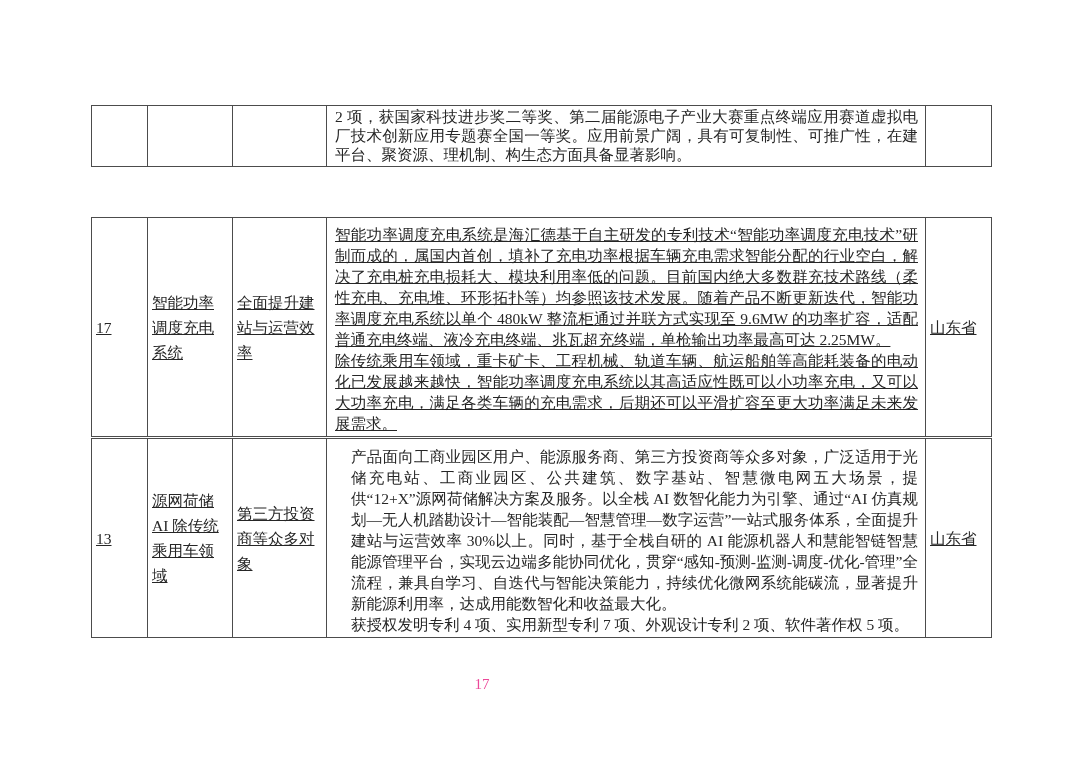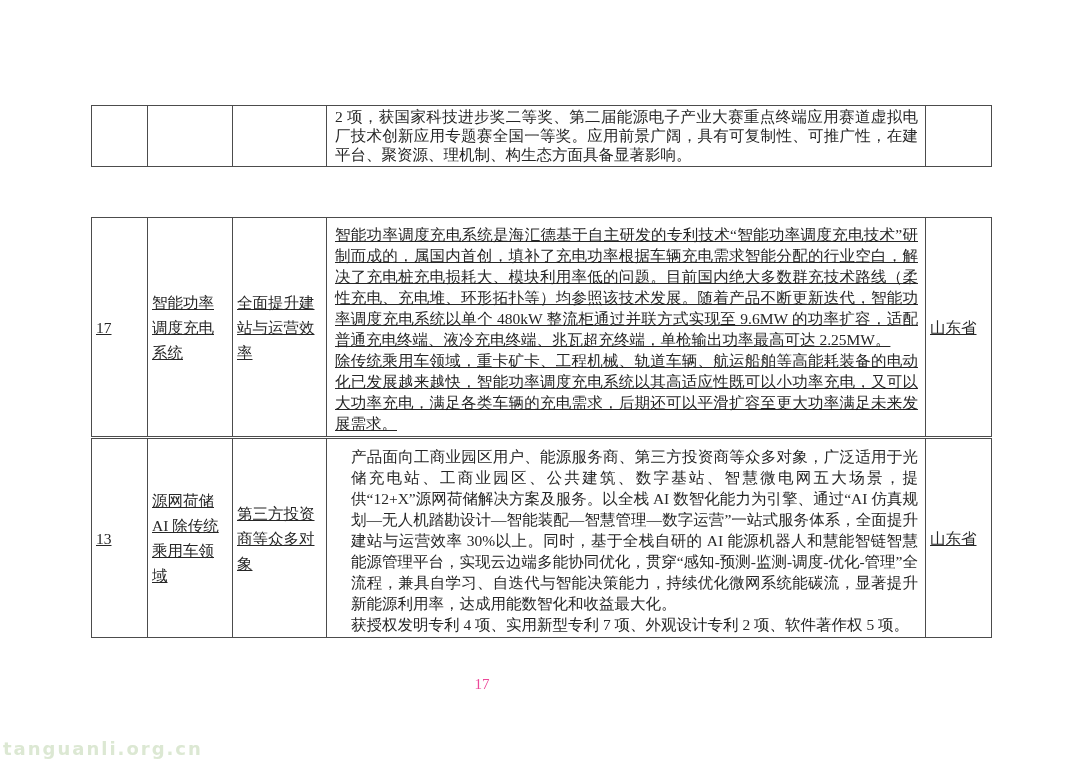--- a/index.html
+++ b/index.html
@@ -140,15 +140,14 @@
         <p>产品面向工商业园区用户、能源服务商、第三方投资商等众多对象，广泛适用于光储充电站、工商业园区、公共建筑、数字基站、智慧微电网五大场景，提供“12+X”源网荷储解决方案及服务。以全栈 AI 数智化能力为引擎、通过“AI 仿真规划—无人机踏勘设计—智能装配—智慧管理—数字运营”一站式服务体系，全面提升建站与运营效率 30%以上。同时，基于全栈自研的 AI 能源机器人和慧能智链智慧能源管理平台，实现云边端多能协同优化，贯穿“感知-预测-监测-调度-优化-管理”全流程，兼具自学习、自迭代与智能决策能力，持续优化微网系统能碳流，显著提升新能源利用率，达成用能数智化和收益最大化。</p>
         <p>获授权发明专利 4 项、实用新型专利 7 项、外观设计专利 2 项、软件著作权 5 项。</p>
       </td>
       <td class="center-cell">山东省</td>
     </tr>
   </tbody>
     </table>
 
   <div class="page-number">17</div>
 
-  <div class="watermark">tanguanli.org.cn</div>
 
 </div>
 
 </body></html>

